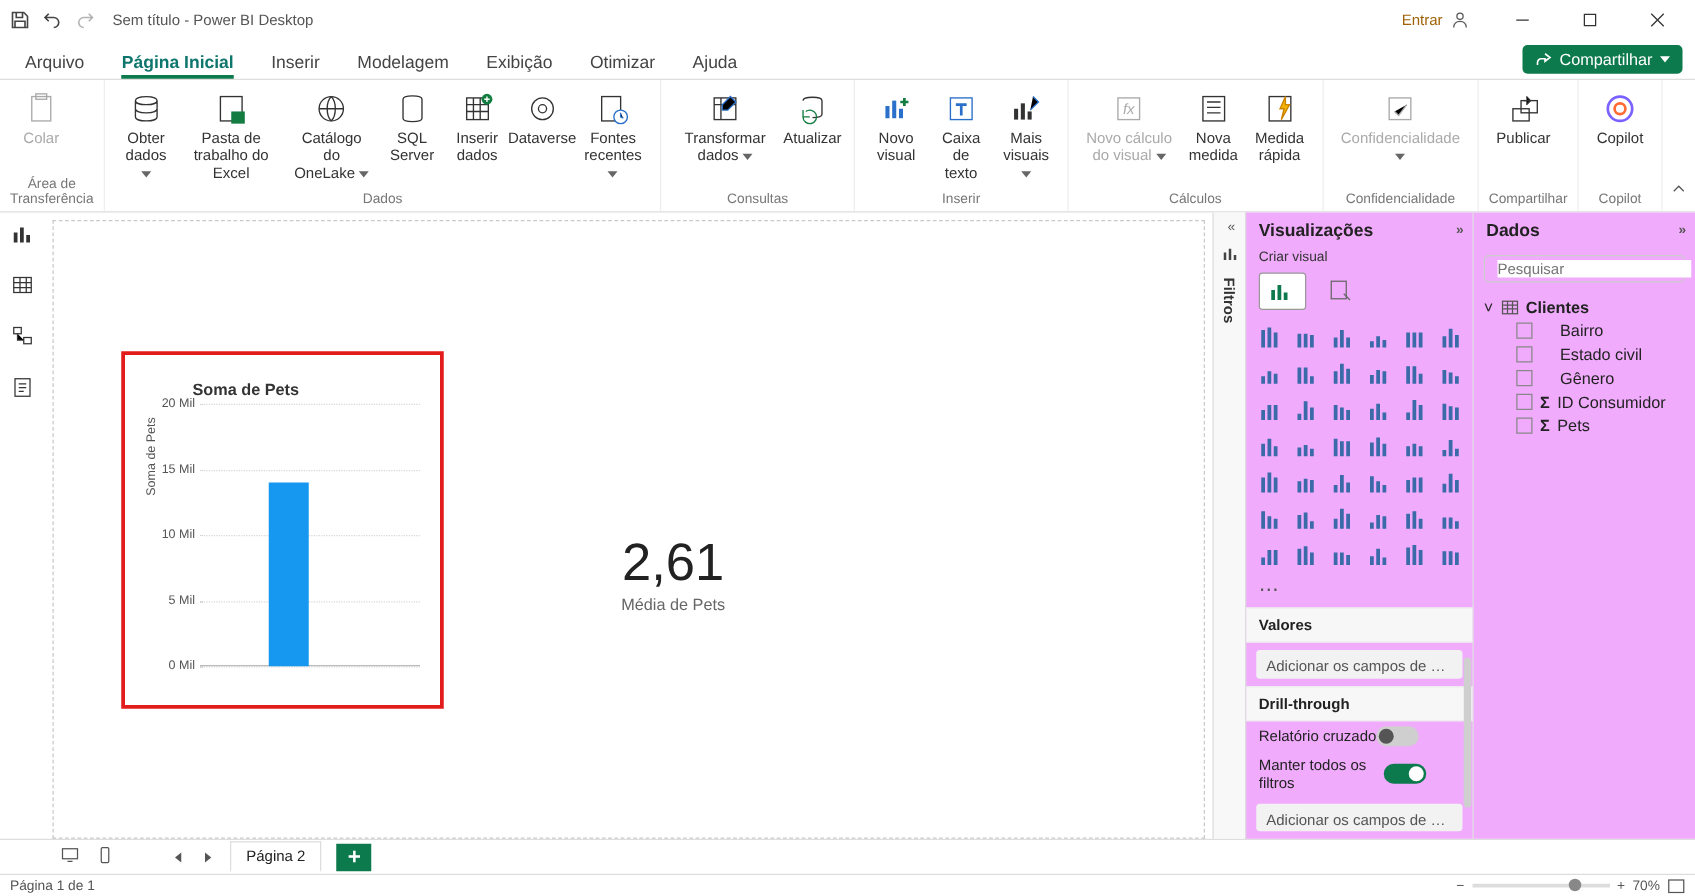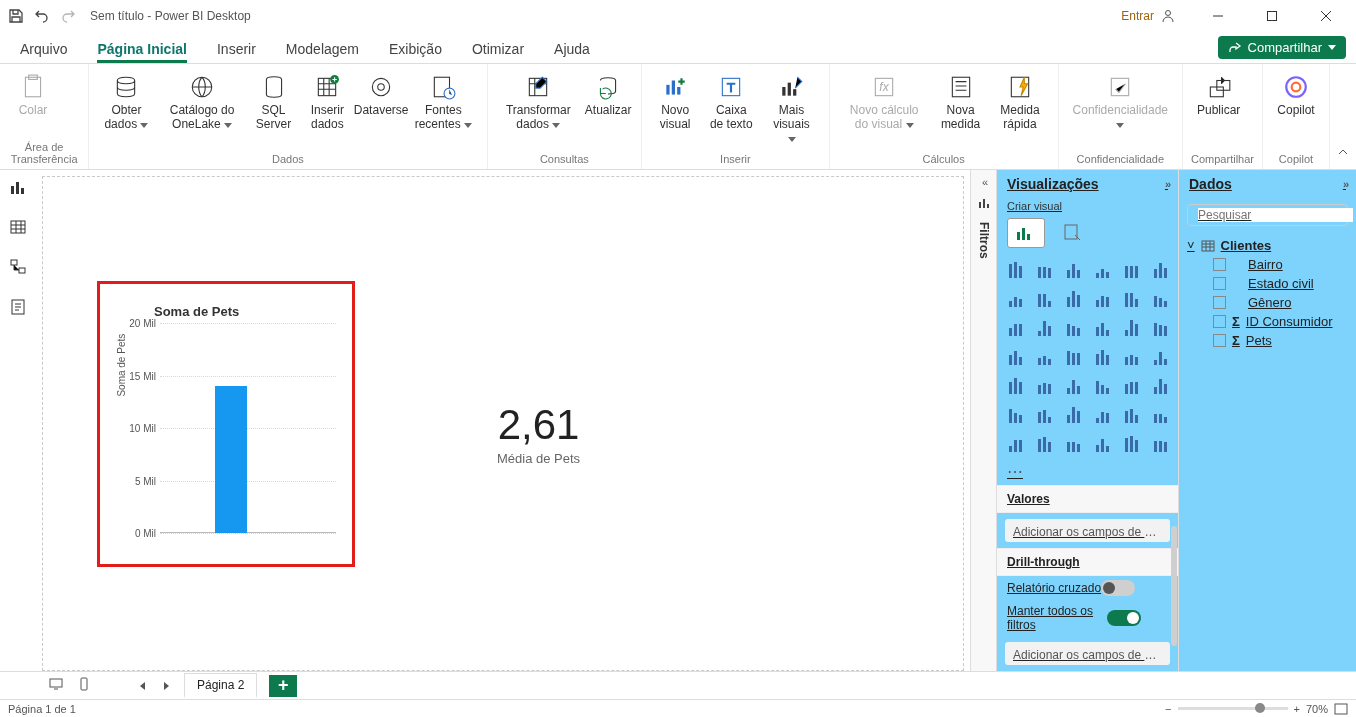--- a/index.html
+++ b/index.html
@@ -44,30 +44,30 @@
 .visual-frame.bar { left:54px; top:104px; width:258px; height:286px; padding:16px 10px 10px; }
 .visual-title { font-size:13px; color:#333; font-weight:600; margin-left:44px; margin-bottom:4px; margin-top:4px;}
 .chart-area { position:relative; height:210px; margin-left:50px; margin-right:6px; }
 .ylabel-vert { position:absolute; left:-44px; top:50%; transform:rotate(-90deg) translateX(50%); transform-origin:left top; font-size:10px; color:#555; }
 .grid { position:absolute; inset:0; }
 .grid-line { position:absolute; left:0; right:0; border-top:1px dotted #d8d8d8; }
 .tick-label { position:absolute; left:-36px; font-size:10px; color:#555; width:32px; text-align:right; transform:translateY(-50%); }
 .bar-rect { position:absolute; background:#1798f0; bottom:0; }
 .axis-line { position:absolute; bottom:0; left:0; right:0; border-top:1px solid #bbb; }
 
-.card-visual { position:absolute; left:454px; top:224px; text-align:center; }
+.card-visual { position:absolute; left:454px; top:249px; text-align:center; }
 .card-value { font-size:42px; color:#222; font-weight:500; }
 .card-label { font-size:13px; color:#666; margin-top:2px; }
 
 
 .filters-rail { width:26px; border-left:1px solid #ddd; background:#f8f8f8; display:flex; flex-direction:column; align-items:center; padding-top:6px; gap:8px; }
 .filters-rail .vtxt { writing-mode:vertical-rl; font-size:12px; color:#333; padding-top:4px; font-weight:600; }
 
 
-.pane { width:180px; border-left:1px solid #ddd; display:flex; flex-direction:column; font-size:12px; background:#7dd3fc;text-decoration:underline; }
+.pane { width:180px; border-left:1px solid #ddd; display:flex; flex-direction:column; font-size:12px; background:#f0abfc; }
 .pane.viz { width:182px; }
 .pane .pane-hdr { display:flex; align-items:center; padding:6px 10px; font-weight:600; font-size:14px; gap:4px; }
 .pane .pane-sub { padding:2px 10px 6px; color:#333; font-size:11px; }
 .viz-tabs { display:flex; gap:8px; padding:0 10px 8px; }
 .viz-tab { width:38px; height:30px; border:1px solid transparent; display:flex; align-items:center; justify-content:center; }
 .viz-tab.active { border-color:#999; border-radius:3px; background:#fff; }
 .viz-gallery { padding:2px 8px; display:grid; grid-template-columns:repeat(6, 24px); gap:5px 5px; }
 .viz-ico { width:24px; height:24px; display:flex; align-items:center;justify-content:center; color:#3a6aa8; }
 .viz-more { padding:4px 10px; color:#555; font-size:16px; }
 .section-label { background:#f7f7f7; padding:6px 10px; font-weight:600; border-top:1px solid #eee; border-bottom:1px solid #eee; }
@@ -191,20 +191,29 @@
           <span class="ricon">
             <svg viewBox="0 0 24 24">
               <path fill="none" stroke="currentColor" d="M4 6c0-2 4-3 8-3s8 1 8 3v12c0 2-4 3-8 3s-8-1-8-3z M4 6c0 2 4 3 8 3s8-1 8-3 M4 12c0 2 4 3 8 3s8-1 8-3"></path>
             </svg>
           </span>
           <span class="rlabel">Obter dados <span class="chev-down" style="border-top-color:#666"></span></span>
         </div>
         <div class="ritem">
           <span class="ricon">
             <svg viewBox="0 0 24 24">
+              <rect x="4" y="3" width="16" height="18" fill="none" stroke="currentColor"></rect>
+              <rect x="12" y="14" width="10" height="9" fill="#127c41"></rect>
+            </svg>
+          </span>
+          <span class="rlabel">Pasta de trabalho do Excel</span>
+        </div>
+        <div class="ritem">
+          <span class="ricon">
+            <svg viewBox="0 0 24 24">
               <circle cx="12" cy="12" r="9" fill="none" stroke="currentColor"></circle>
               <path stroke="currentColor" fill="none" d="M3 12h18M12 3c4 4 4 14 0 18M12 3c-4 4-4 14 0 18"></path>
             </svg>
           </span>
           <span class="rlabel">Catálogo do OneLake <span class="chev-down" style="border-top-color:#666"></span></span>
         </div>
         <div class="ritem">
           <span class="ricon">
             <svg viewBox="0 0 24 24">
               <path fill="none" stroke="currentColor" d="M5 5c0-1.5 3-2.5 7-2.5s7 1 7 2.5v14c0 1.5-3 2.5-7 2.5s-7-1-7-2.5z"></path>

